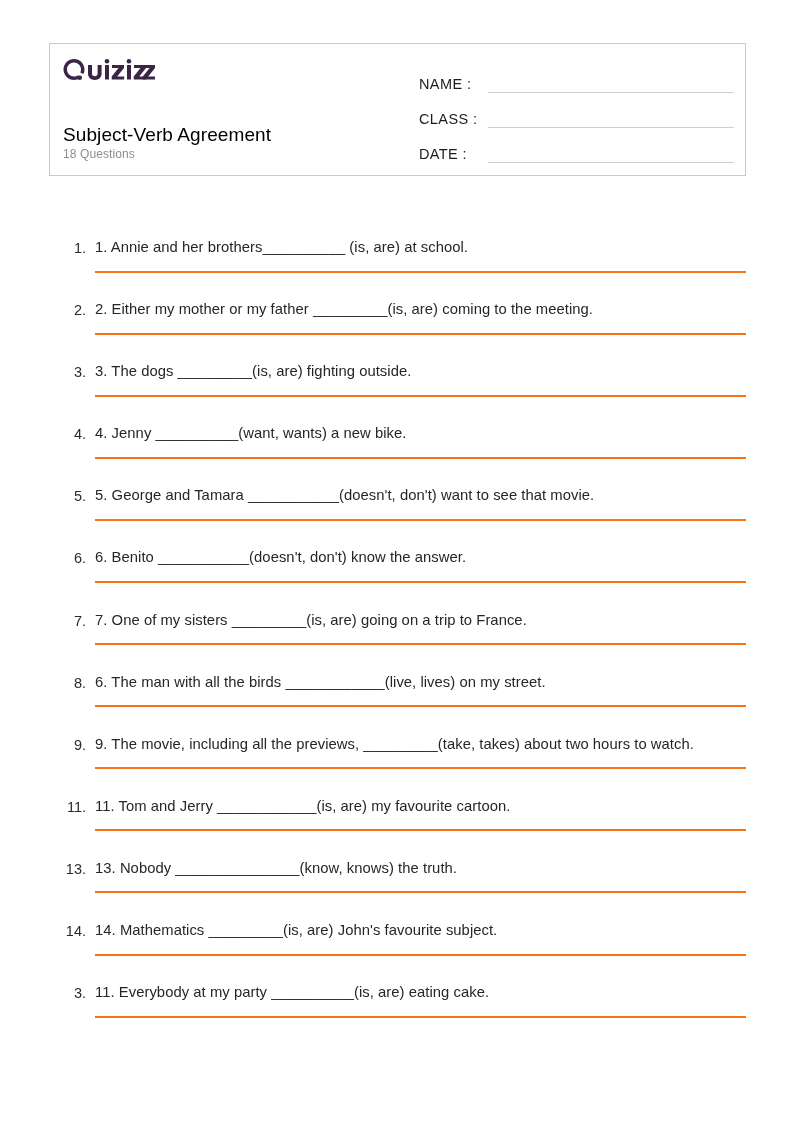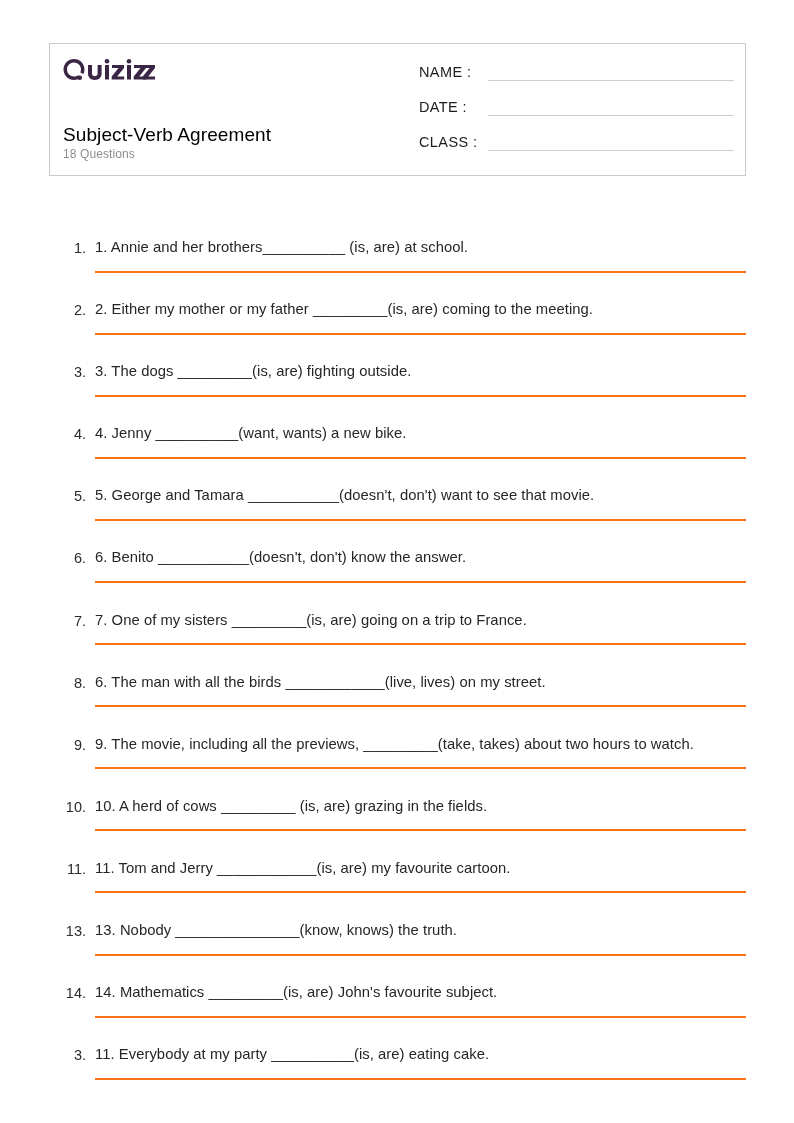--- a/index.html
+++ b/index.html
@@ -59,21 +59,21 @@
     color: #8d8d8d;
     font-weight: 400;
     letter-spacing: 0.1px;
     white-space: nowrap;
   }
 
   
   .fields {
     position: absolute;
     left: 369px;
-    top: 6px;
+    top: 18px;
     width: 315px;
   }
   .field-row {
     display: flex;
     align-items: flex-end;
     height: 35px;
   }
   .field-label {
     font-size: 14.5px;
     line-height: 17px;
@@ -162,27 +162,27 @@
     <div class="worksheet-title">Subject-Verb Agreement</div>
     <div class="worksheet-subtitle">18 Questions</div>
   </div>
 
   <div class="fields">
     <div class="field-row">
       <span class="field-label name">NAME :</span>
       <span class="field-line"></span>
     </div>
     <div class="field-row">
+      <span class="field-label class">CLASS :</span>
+      <span class="field-line"></span>
+    </div>
+    <div class="field-row">
       <span class="field-label date">DATE  :</span>
       <span class="field-line"></span>
     </div>
-    <div class="field-row">
-      <span class="field-label class">CLASS :</span>
-      <span class="field-line"></span>
-    </div>
   </div>
 
 </div>
 
 <div class="questions" id="question-list">
     <div class="question-row">
       <div class="question-number">1.</div>
       <div class="question-body"><span class="question-text">1. Annie and her brothers__________ (is, are) at school.</span></div>
     </div>
     <div class="question-row">
@@ -211,24 +211,20 @@
     </div>
     <div class="question-row">
       <div class="question-number">8.</div>
       <div class="question-body"><span class="question-text">6. The man with all the birds ____________(live, lives) on my street.</span></div>
     </div>
     <div class="question-row">
       <div class="question-number">9.</div>
       <div class="question-body"><span class="question-text">9. The movie, including all the previews, _________(take, takes) about two hours to watch.</span></div>
     </div>
     <div class="question-row">
-      <div class="question-number">10.</div>
-      <div class="question-body"><span class="question-text">10. A herd of cows _________ (is, are) grazing in the fields.</span></div>
-    </div>
-    <div class="question-row">
       <div class="question-number">11.</div>
       <div class="question-body"><span class="question-text">11. Tom and Jerry ____________(is, are) my favourite cartoon.</span></div>
     </div>
     <div class="question-row">
       <div class="question-number">13.</div>
       <div class="question-body"><span class="question-text">13. Nobody _______________(know, knows) the truth.</span></div>
     </div>
     <div class="question-row">
       <div class="question-number">14.</div>
       <div class="question-body"><span class="question-text">14. Mathematics _________(is, are) John's favourite subject.</span></div>

